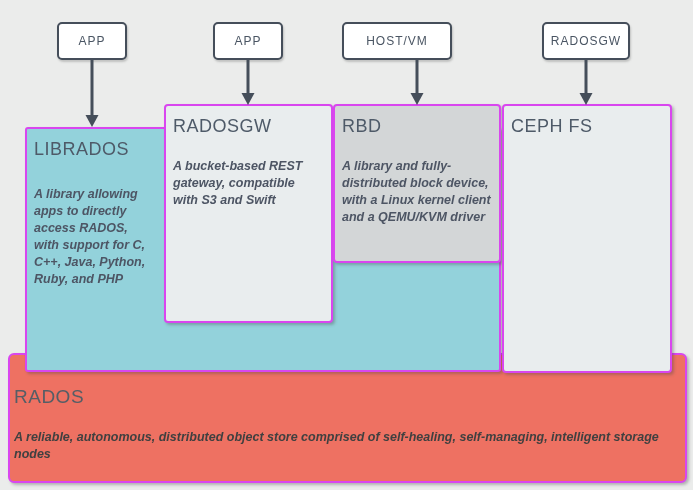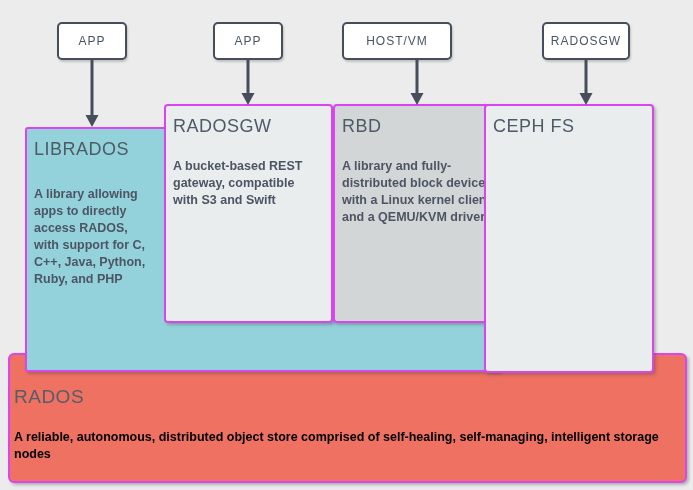--- a/index.html
+++ b/index.html
@@ -28,61 +28,62 @@
     letter-spacing: 0.5px;
     color: #4e5a68;
     line-height: 22px;
   }
   .box .desc {
     margin: 0;
     font-size: 12.5px;
     font-weight: 700;
     line-height: 17px;
     color: #4d5564;
+    font-style: italic;
   }
   
   .librados {
     left: 25px; top: 127px; width: 476px; height: 245px;
     background: #93d2db;
     border-radius: 3px;
     z-index: 2;
     padding: 9px 0 0 7px;
   }
   .librados .desc { margin-top: 26px; width: 120px; }
   .radosgw {
     left: 164px; top: 104px; width: 169px; height: 219px;
     background: #e9edee;
     border-radius: 4px;
     z-index: 3;
     padding: 9px 9px 0 7px;
   }
   .rbd {
-    left: 333px; top: 104px; width: 168px; height: 219px;
+    left: 333px; top: 104px; width: 168px; height: 159px;
     background: #d3d6d7;
     border-radius: 4px;
     z-index: 3;
     padding: 9px 8px 0 7px;
   }
   .cephfs {
-    left: 484px; top: 104px; width: 170px; height: 269px;
+    left: 502px; top: 104px; width: 170px; height: 269px;
     background: #e9edee;
     border-radius: 4px;
     z-index: 3;
     padding: 9px 9px 0 7px;
   }
   .radosgw .desc, .rbd .desc, .cephfs .desc { margin-top: 21px; }
   .rados {
     left: 8px; top: 353px; width: 679px; height: 130px;
     background: #ee7162;
     border-radius: 6px;
     z-index: 1;
     padding: 31px 16px 0 4px;
   }
   .rados .title { font-size: 19px; color: #555e66; }
-  .rados .desc { margin-top: 21px; color: #000000; }
+  .rados .desc { margin-top: 21px; color: #404040; }
   
   .top-node {
     position: absolute;
     top: 22px;
     height: 38px;
     box-sizing: border-box;
     background: #ffffff;
     border: 2px solid #454e5a;
     border-radius: 5px;
     box-shadow: 1px 2px 2px rgba(70,70,70,0.25);

